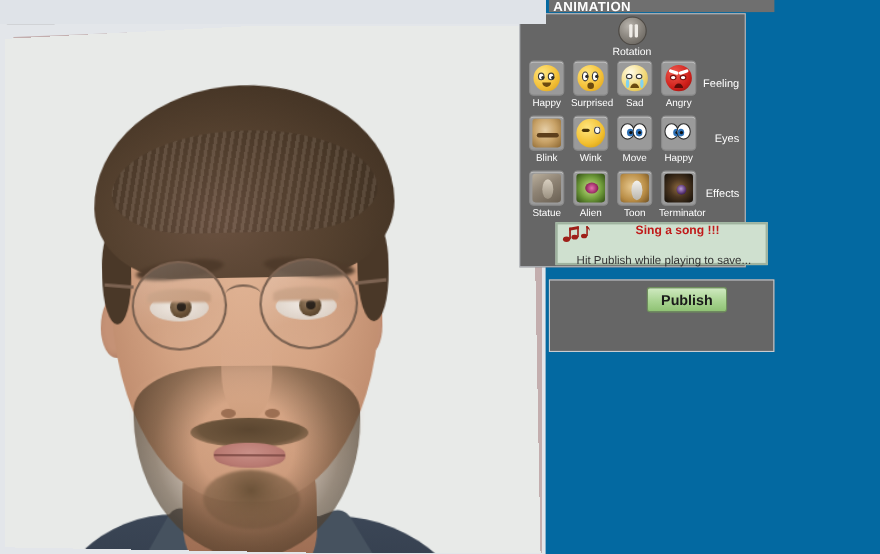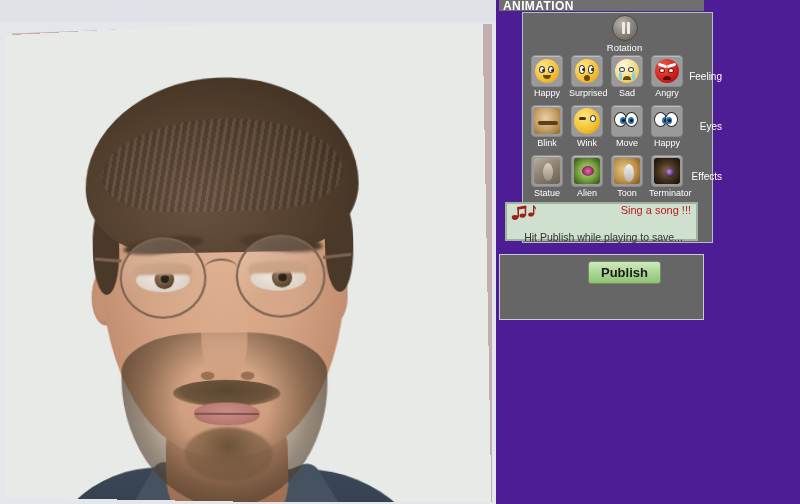--- a/index.html
+++ b/index.html
@@ -2,21 +2,21 @@
 <html><head>
 <meta charset="utf-8">
 <style>
   * { box-sizing: border-box; margin: 0; padding: 0; }
   html, body {
     width: 800px; height: 504px;
     overflow: hidden;
     background: #e9ecef;
     font-family: "Liberation Sans", sans-serif;
   }
-  #app { position: relative; width: 800px; height: 504px; background: #4c1d95; }
+  #app { position: relative; width: 800px; height: 504px; background: #0369a1; }
 
   
   .viewer-wrap { position: absolute; left: 0; top: 0; width: 496px; height: 504px; background:#e3e6ea; }
   .back-bar { position: absolute; left:0; top:0; width: 496px; height: 22px; background:#dfe3e8; z-index: 40; }
   .back-btn {
     position: absolute; left: 4px; top: 2px;
     padding: 1px 9px 2px 9px;
     font-size: 12.5px; line-height: 15px; color:#111;
     background: linear-gradient(180deg,#fbfbfb 0%, #f0f0f0 100%);
     border: 1px solid #9a9a9a; border-radius: 3px;
@@ -124,21 +124,21 @@
     background: linear-gradient(160deg, rgba(255,255,255,.20) 0%, rgba(200,170,150,.10) 60%, rgba(255,255,255,.05) 100%); }
   .lens.l { left:136px; } .lens.r { left:248px; }
   .bridge { position:absolute; left:218px; top:228px; width:32px; height:10px;
     border-top:2.5px solid #7b6251; border-radius: 50% 50% 0 0 / 100% 100% 0 0; }
   .temple { position:absolute; top:226px; width:26px; height:3px; background:#7b6251; }
   .temple.l { left:112px; transform: rotate(5deg); }
   .temple.r { left:330px; transform: rotate(-5deg); }
   .anim-title { position:absolute; left:503px; top:-1px; font-size:12px; font-weight:bold;
     color:#ffffff; letter-spacing:.4px; z-index:5; }
   .anim-head-bar { position:absolute; left:499px; top:0; width:205px; height:11px; background:#6f6f6f; }
-  .anim-body { position:absolute; left:522px; top:12px; width:191px; height:231px; background:#666666;
+  .anim-body { position:absolute; left:472px; top:12px; width:206px; height:231px; background:#666666;
     border:1px solid #b9bcc1; }
 
   .rot-block { position:absolute; left:0; top:2px; width:203px; text-align:center; }
   .rot-icon { width:26px; height:26px; border-radius:50%; margin:0 auto;
     background: radial-gradient(circle at 38% 32%, #b9b4ad 0%, #8d8881 45%, #5d5953 100%);
     border:1px solid #4e4a45; position:relative; }
   .rot-icon::before, .rot-icon::after { content:""; position:absolute; top:6px; width:3px; height:12px;
     background:#efece7; border-radius:1px; }
   .rot-icon::before { left:9px; } .rot-icon::after { left:14px; }
   .rot-label { font-size:9.5px; color:#ffffff; margin-top:1px; }
@@ -200,22 +200,22 @@
   .toon::after { content:""; position:absolute; left:10px; top:6px; width:10px; height:18px; border-radius:50%;
     background: linear-gradient(180deg,#f4f2ee,#b9b5ad); }
   .term { position:absolute; inset:2px; border-radius:3px;
     background: radial-gradient(circle at 50% 50%, #8e6a3f 0%, #4a3520 45%, #120d07 100%); }
   .term::after { content:""; position:absolute; left:11px; top:10px; width:9px; height:9px; border-radius:50%;
     background: radial-gradient(circle at 45% 40%, #b99bd6 0%, #54306f 60%, #140a1c 100%); }
 
   
   .song-box { position:absolute; left:505px; top:202px; width:193px; height:39px;
     background:#cfe0cf; border:2px solid #9fb39f; }
-  .song-title { position:absolute; left:34px; top:0px; width:150px; text-align:right;
-    font-size:11px; font-weight:normal; color:#c01a1a; }
+  .song-title { position:absolute; left:34px; top:0px; width:150px; text-align:center;
+    font-size:11px; font-weight:bold; color:#c01a1a; }
   .note-icon { position:absolute; left:4px; top:1px; width:26px; height:16px; }
   .song-select { position:absolute; left:4px; top:12px; width:183px; height:15px;
     font-size:11px; font-family:"Liberation Sans", sans-serif; color:#111;
     background:#ffffff; border:1px solid #7a7a7a; padding:0 2px; }
   .song-hint { position:absolute; left:0; top:27px; width:193px; text-align:center;
     font-size:10.5px; color:#333; }
 
   
   .pub-panel { position:absolute; left:499px; top:254px; width:205px; height:66px;
     background:#666666; border:1px solid #c9ccd1; }

